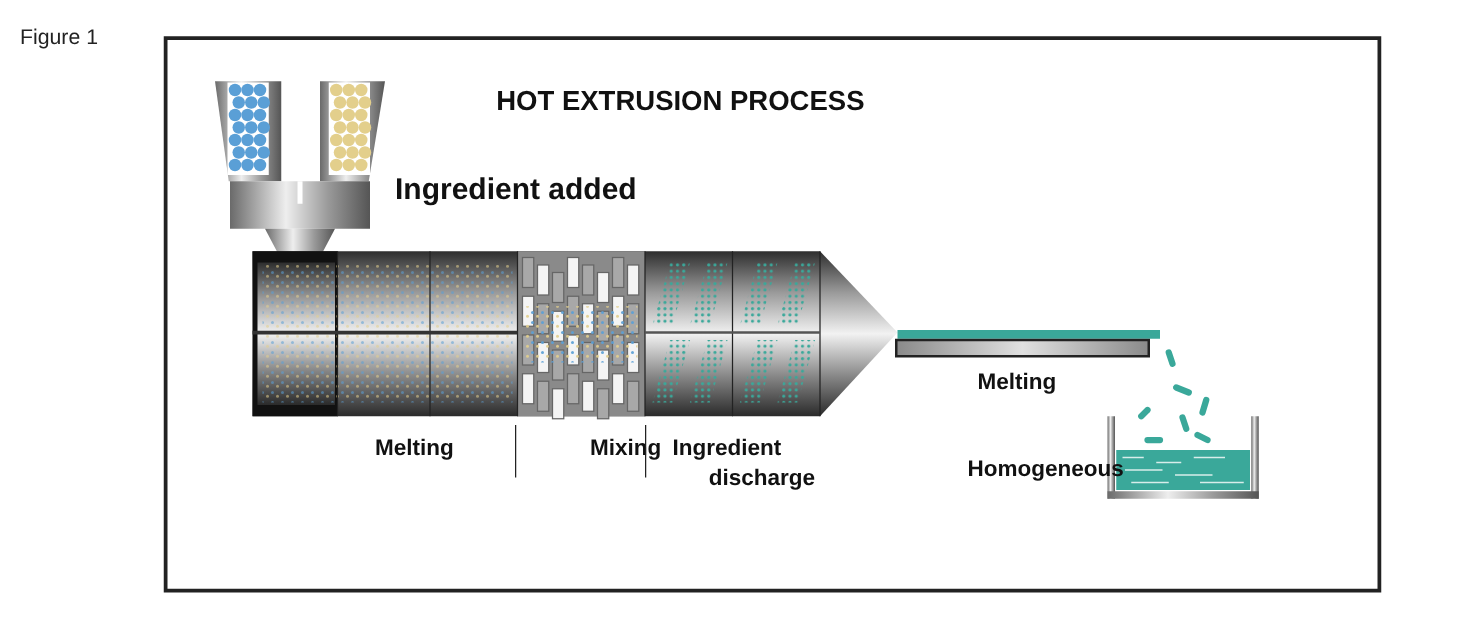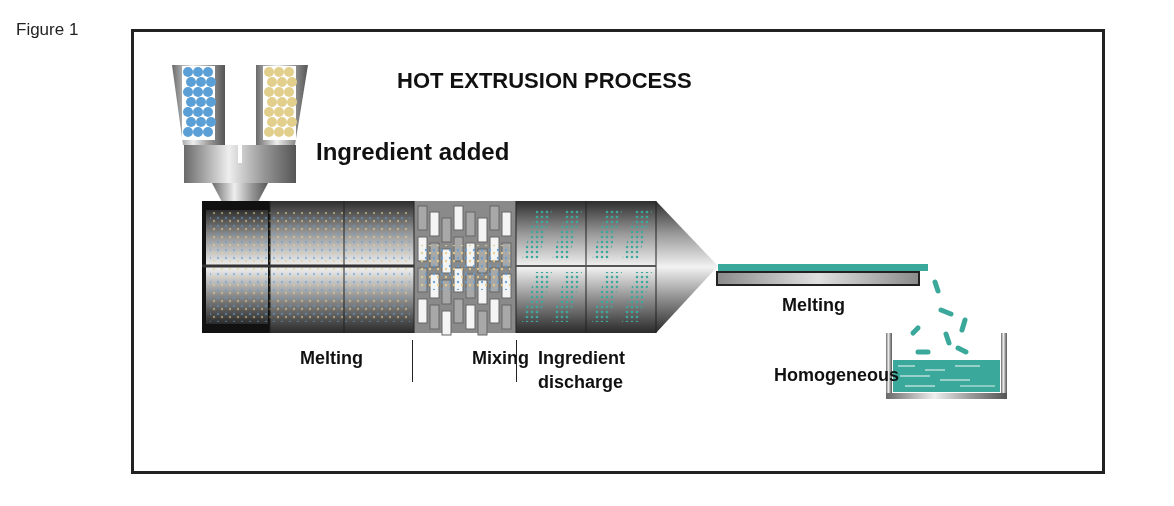--- a/index.html
+++ b/index.html
@@ -197,15 +197,15 @@
   </g>
 </svg>
 
 <div class="title">HOT EXTRUSION PROCESS</div>
 <div class="lbl ing">Ingredient added</div>
 <div class="lbl" style="left:300px;top:346px;">Melting</div>
 <div class="sep" style="left:412px;top:340px;height:42px;"></div>
 <div class="lbl" style="left:432px;top:346px;margin-left:40px;">Mixing</div>
 <div class="sep" style="left:516px;top:340px;height:42px;"></div>
 <div class="lbl" style="left:538px;top:346px;">Ingredient</div>
-<div class="lbl" style="left:538px;top:370px;">discharge</div>
+<div class="lbl" style="left:567px;top:370px;">discharge</div>
 <div class="lbl" style="left:782px;top:293px;">Melting</div>
 <div class="lbl" style="left:774px;top:363px;">Homogeneous</div>
 
 </body></html>

